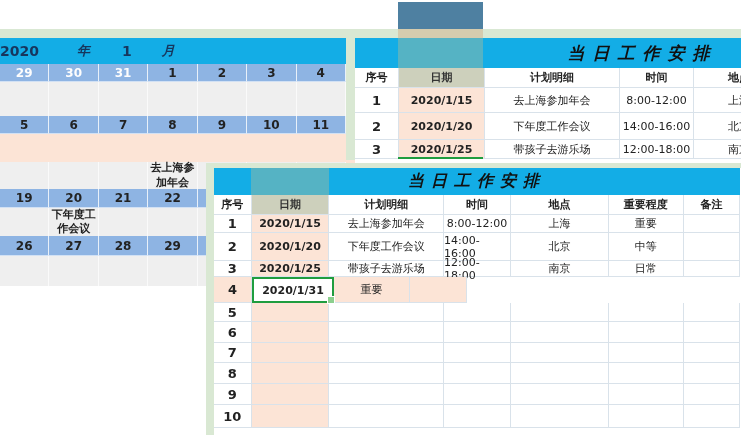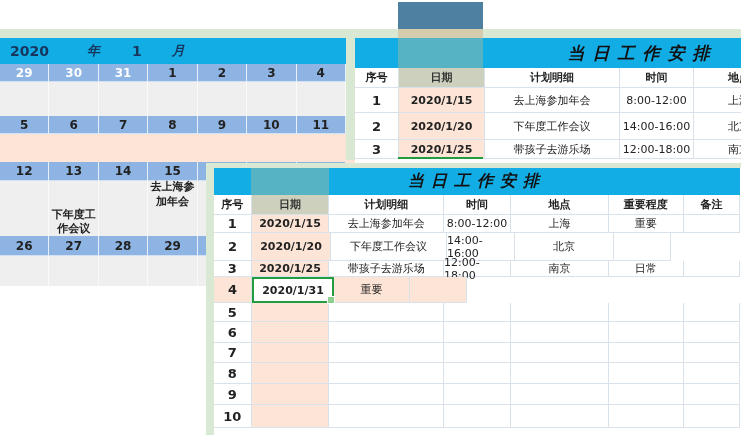--- a/index.html
+++ b/index.html
@@ -10,21 +10,21 @@
             display:flex;align-items:center;}
   .titlebar .t{color:#fff;font-size:22px;font-weight:bold;margin-left:8px;letter-spacing:1px;line-height:1;}
   .strip-green{position:absolute;left:0;top:29px;width:741px;height:9px;background:#d9e8d3;}
   .vgap{position:absolute;left:346px;top:38px;width:9px;height:125px;background:#d9e8d3;}
   
   .band-a{position:absolute;left:398px;top:2px;width:85px;height:27px;background:#4e80a1;}
   .band-b{position:absolute;left:398px;top:29px;width:85px;height:9px;background:#d5ccae;}
   
   .calendar{position:absolute;left:0;top:38px;width:346px;}
   .cal-month{height:26px;background:#13ade6;display:flex;align-items:center;color:#17365d;font-weight:bold;font-size:14px;}
-  .cal-month .y{margin-left:10px;}
+  .cal-month .y{}
   .cal-month .scr{font-family:"DejaVu Serif","Liberation Serif",serif;font-style:italic;font-size:13px;}
   .cal-month .yl{margin-left:38px;}
   .cal-month .m{margin-left:32px;}
   .cal-month .ml{margin-left:30px;}
   .r{display:flex;}
   .cal-week .d{flex:1;background:#8eb4e3;border-right:1px solid rgba(255,255,255,.8);border-bottom:1px solid rgba(255,255,255,.6);
        display:flex;align-items:center;justify-content:center;font-size:12px;font-weight:bold;color:#222;}
   .cal-week .d.mut{color:#fdfdfd;}
   .cal-wd{height:26px;}
   .cal-wd .w{flex:1;background:#fdfdfd;border-right:1px solid #dcdcdc;border-bottom:1px solid #dcdcdc;
@@ -123,39 +123,39 @@
     <div class="r cal-note peach" style="height:28px">
       <div class="n"></div>
       <div class="n"></div>
       <div class="n"></div>
       <div class="n"></div>
       <div class="n"></div>
       <div class="n"></div>
       <div class="n"></div>
     </div>
 
+    <div class="r cal-note" style="height:27px">
+      <div class="n"></div>
+      <div class="n"></div>
+      <div class="n"></div>
+      <div class="n">去上海参加年会</div>
+      <div class="n"></div>
+      <div class="n"></div>
+      <div class="n"></div>
+    </div>
+
     <div class="r cal-week" style="height:19px">
-      <div class="d">12</div>
-      <div class="d">13</div>
-      <div class="d">14</div>
-      <div class="d">15</div>
-      <div class="d"></div>
-      <div class="d"></div>
-      <div class="d"></div>
-    </div>
-    <div class="r cal-note" style="height:27px">
-      <div class="n"></div>
-      <div class="n"></div>
-      <div class="n"></div>
-      <div class="n">去上海参加年会</div>
-      <div class="n"></div>
-      <div class="n"></div>
-      <div class="n"></div>
-    </div>
-
+      <div class="d">19</div>
+      <div class="d">20</div>
+      <div class="d">21</div>
+      <div class="d">22</div>
+      <div class="d"></div>
+      <div class="d"></div>
+      <div class="d"></div>
+    </div>
     <div class="r cal-note" style="height:28px">
       <div class="n"></div>
       <div class="n">下年度工作会议</div>
       <div class="n"></div>
       <div class="n"></div>
       <div class="n"></div>
       <div class="n"></div>
       <div class="n"></div>
     </div>
 
@@ -245,20 +245,21 @@
           <div class="c pc4">上海</div>
           <div class="c pc5">重要</div>
           <div class="c pc6"></div>
         </div>
         <div class="r pr2">
           <div class="c pc0 num">2</div>
           <div class="c pc1 date">2020/1/20</div>
           <div class="c pc2">下年度工作会议</div>
           <div class="c pc3">14:00-16:00</div>
           <div class="c pc4">北京</div>
+          <div class="c pc5">中等</div>
           <div class="c pc6"></div>
         </div>
         <div class="r pr3">
           <div class="c pc0 num">3</div>
           <div class="c pc1 date">2020/1/25</div>
           <div class="c pc2">带孩子去游乐场</div>
           <div class="c pc3">12:00-18:00</div>
           <div class="c pc4">南京</div>
           <div class="c pc5">日常</div>
           <div class="c pc6"></div>

